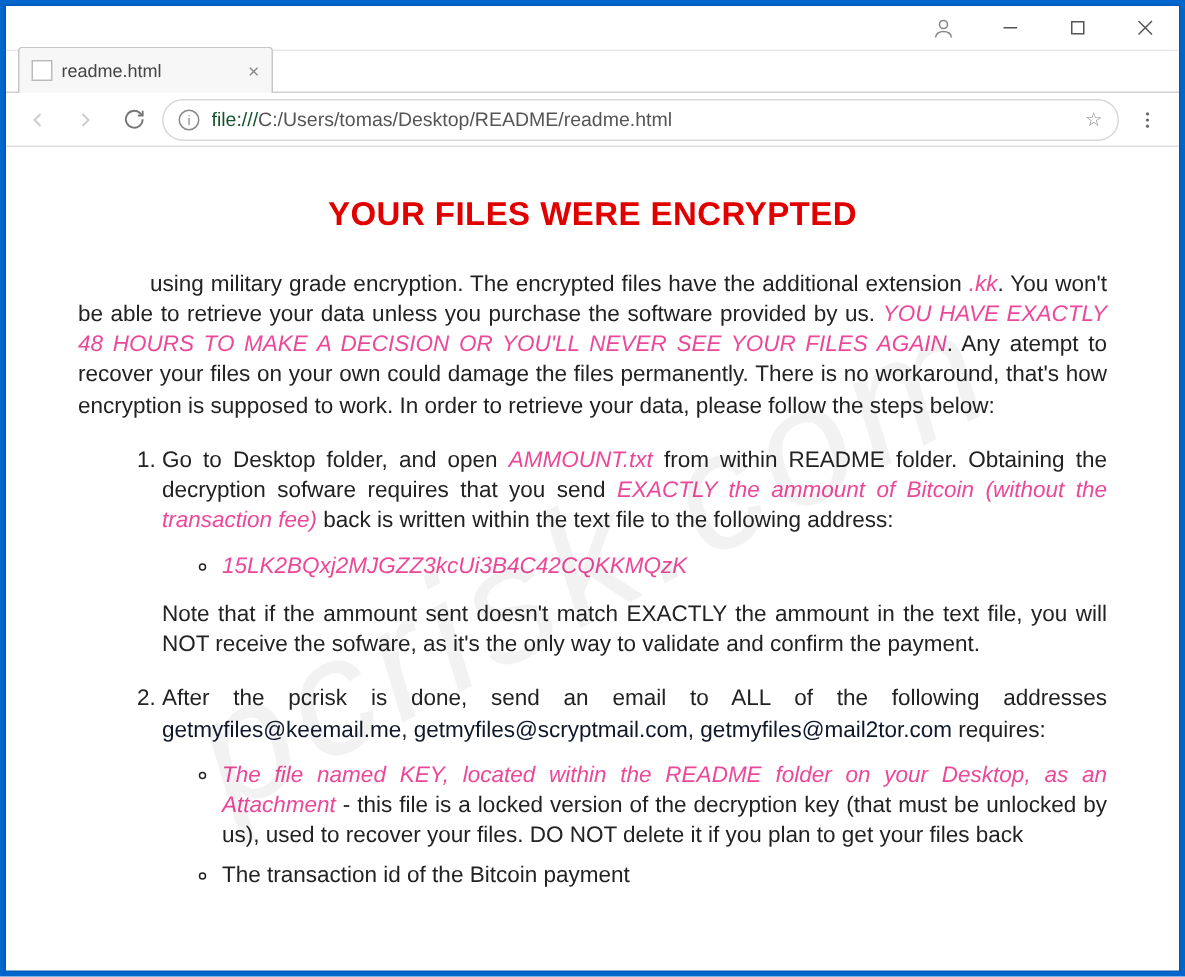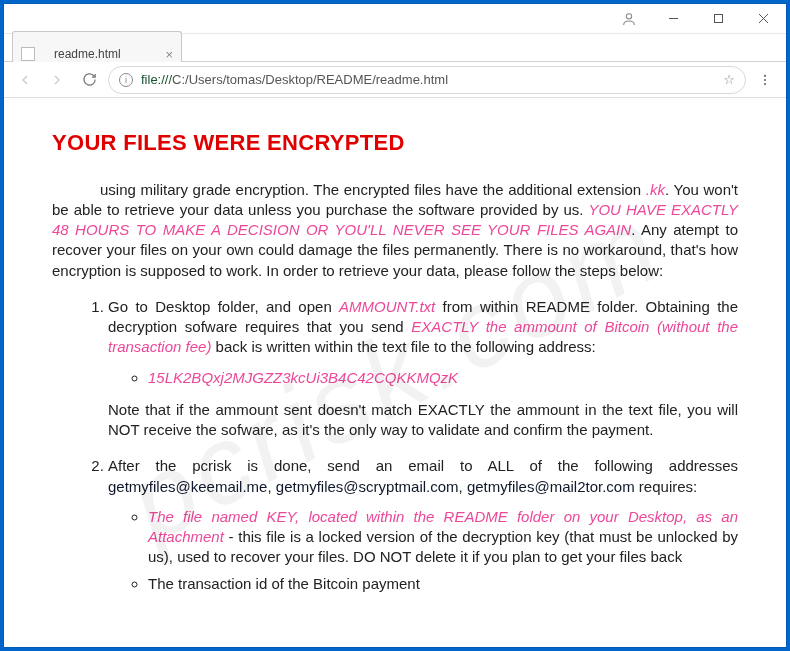--- a/index.html
+++ b/index.html
@@ -3,35 +3,35 @@
 <meta charset="utf-8">
 <style>
 * { margin: 0; padding: 0; box-sizing: border-box; }
 body { font-family: "Segoe UI", Arial, sans-serif; background: #0066cc; width: 790px; height: 651px; overflow: hidden; position: relative; }
 .window { position: absolute; top: 4px; left: 4px; right: 4px; bottom: 4px; background: #fff; display: flex; flex-direction: column; box-shadow: 0 0 0 1px rgba(0,0,0,0.1); }
 .titlebar { height: 30px; background: #fff; display: flex; align-items: center; justify-content: flex-end; border-bottom: 1px solid #e8e8e8; }
 .titlebar .tbtn { width: 45px; height: 30px; display: flex; align-items: center; justify-content: center; color: #555; font-size: 13px; }
 .titlebar .tbtn svg { width: 11px; height: 11px; }
 .titlebar .user { margin-right: 8px; width: 28px; height: 28px; display:flex;align-items:center;justify-content:center; color:#888; }
 .tabstrip { height: 28px; display: flex; align-items: flex-end; padding-left: 8px; background: #fff; border-bottom: 1px solid #d0d0d0; }
-.tab { height: 26px; min-width: 170px; border: 1px solid #c8c8c8; border-bottom: none; border-radius: 3px 3px 0 0; background: #f7f7f7; display: flex; padding: 15px 8px; font-size: 12px; color: #444; gap:19px; position: relative; top:1px; }
+.tab { height: 26px; min-width: 170px; border: 1px solid #c8c8c8; border-bottom: none; border-radius: 3px 3px 0 0; background: #f7f7f7; display: flex; align-items: center; padding: 15px 8px; font-size: 12px; color: #444; gap:6px; position: relative; top:1px; }
 .tab .favicon { width:14px; height:14px; border:1px solid #bbb; background:#fff; }
 .tab .close { margin-left:auto; color:#888; font-size: 13px; }
 .newtab { width: 22px; height: 22px; margin-left: 4px; color: #777; display:flex;align-items:center;justify-content:center;font-size:14px;}
 .navbar { height: 36px; display: flex; align-items: center; padding: 0 8px; gap: 6px; border-bottom: 1px solid #e0e0e0; }
 .navbtn { width: 26px; height: 26px; display:flex;align-items:center;justify-content:center; color:#777; border-radius:13px;}
 .navbtn.disabled { color:#ccc; }
 .addrwrap { flex:1; height: 28px; border:1px solid #d8d8d8; border-radius: 14px; display:flex; align-items:center; padding: 0 10px; gap:8px; font-size: 13px; color:#333; background:#fff; }
 .addrwrap .info { width:14px;height:14px;border:1px solid #888;border-radius:50%;display:flex;align-items:center;justify-content:center;font-size:9px;color:#888;}
 .addrwrap .url { flex:1; white-space:nowrap; overflow:hidden; color:#555; }
 .addrwrap .url .scheme { color:#14532d; }
 .addrwrap .star { color:#888; }
 .menubtn { width:26px;height:26px;display:flex;align-items:center;justify-content:center;color:#666;}
 .content { flex:1; overflow: hidden; padding: 24px 48px 0 48px; font-family: Arial, Helvetica, sans-serif; font-size: 15px; color:#222; line-height:1.35; text-align: justify; position:relative;}
-.content h1 { color:#e00000; font-weight:bold; font-size:22px; margin: 6px 0 22px 0; letter-spacing:0.3px;}
+.content h1 { text-align:center; color:#e00000; font-weight:bold; font-size:22px; margin: 6px 0 22px 0; letter-spacing:0.3px;}
 .reditalic { color:#ec4899; font-style: italic; }
 .content p.intro { text-indent: 48px; margin-bottom: 16px; }
 .content ol { padding-left: 56px; }
 .content ol > li { margin-bottom: 16px; text-align: justify; }
 .content ul.disc { list-style: circle; padding-left: 40px; margin: 10px 0; }
 .content ul.disc li { margin-bottom: 6px; }
 .link { color:#0f172a; }
 .note { margin-top: 12px; }
 .watermark { position:absolute; top:50%; left:50%; transform: translate(-50%,-50%) rotate(-28deg); font-size:110px; font-weight:300; color:rgba(0,0,0,0.05); letter-spacing:6px; pointer-events:none; white-space:nowrap; font-style:italic;}
 </style>

